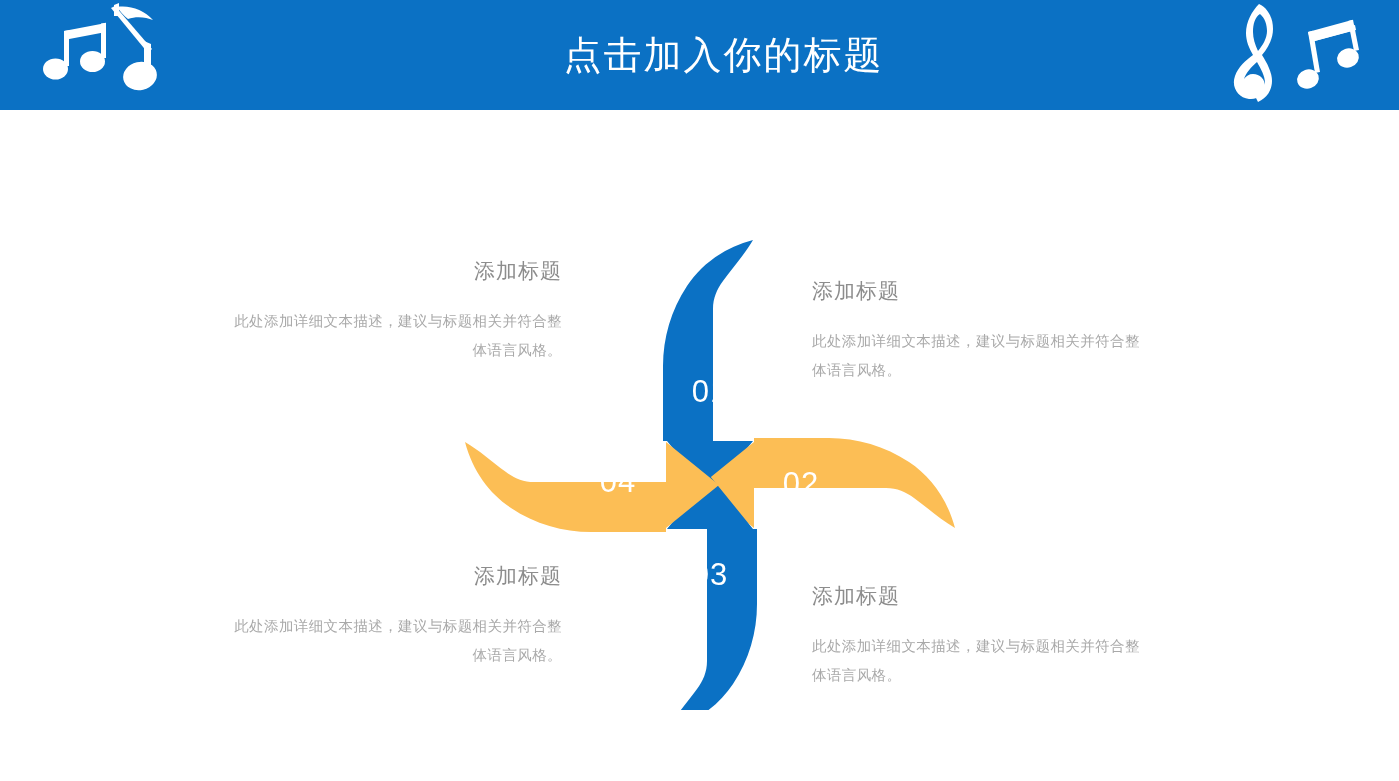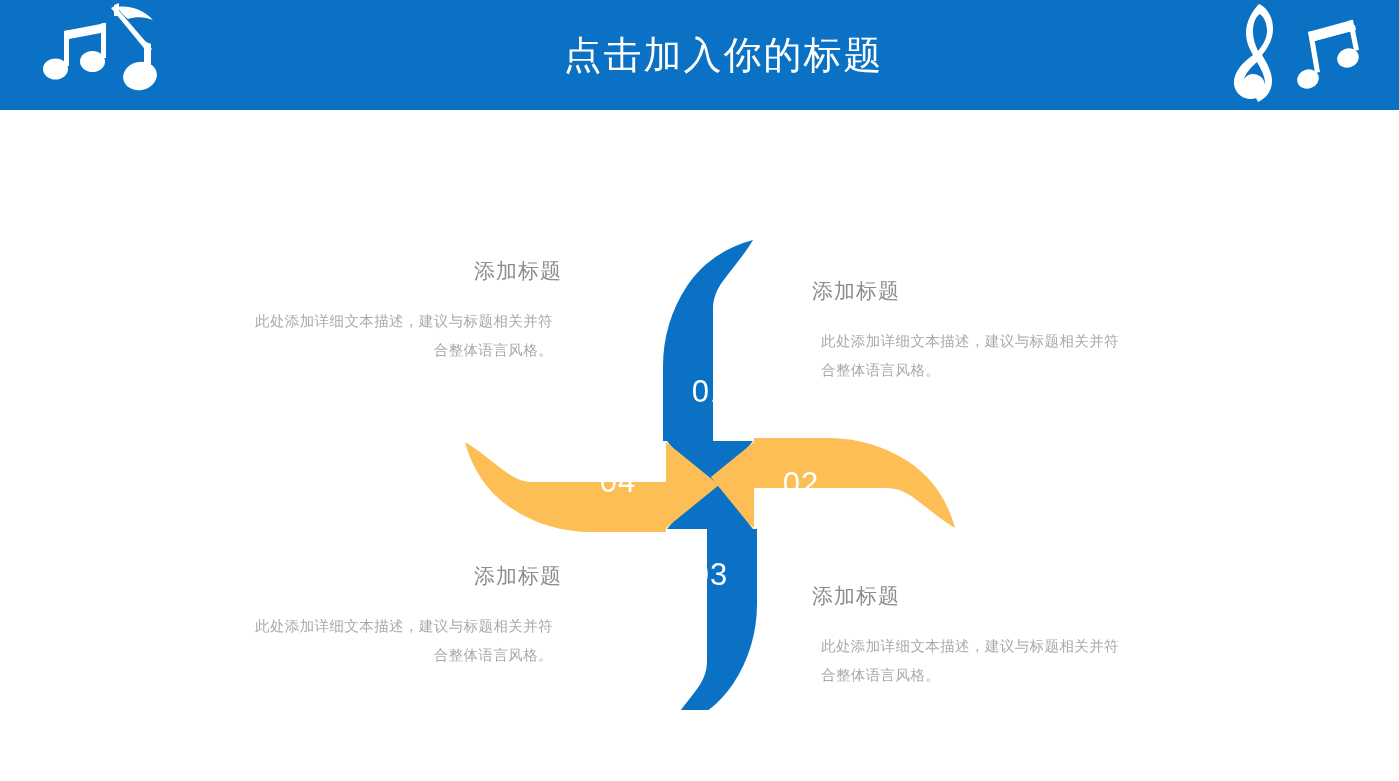--- a/index.html
+++ b/index.html
@@ -86,21 +86,21 @@
     color: #8d8d8d;
     font-weight: 400;
     letter-spacing: 1px;
     margin: 0 0 22px 0;
     white-space: nowrap;
   }
   .callout .callout-body {
     font-size: 14.5px;
     color: #a9a9a9;
     line-height: 2.0;
-    margin: 9px;
+    margin: 0;
     letter-spacing: 0.4px;
   }
   .callout.align-right { text-align: right; }
   .callout.align-left  { text-align: left; }
 
   #callout-01 { left: 232px; top: 147px; }
   #callout-02 { left: 812px; top: 167px; }
   #callout-03 { left: 232px; top: 452px; }
   #callout-04 { left: 812px; top: 472px; }
 </style>

